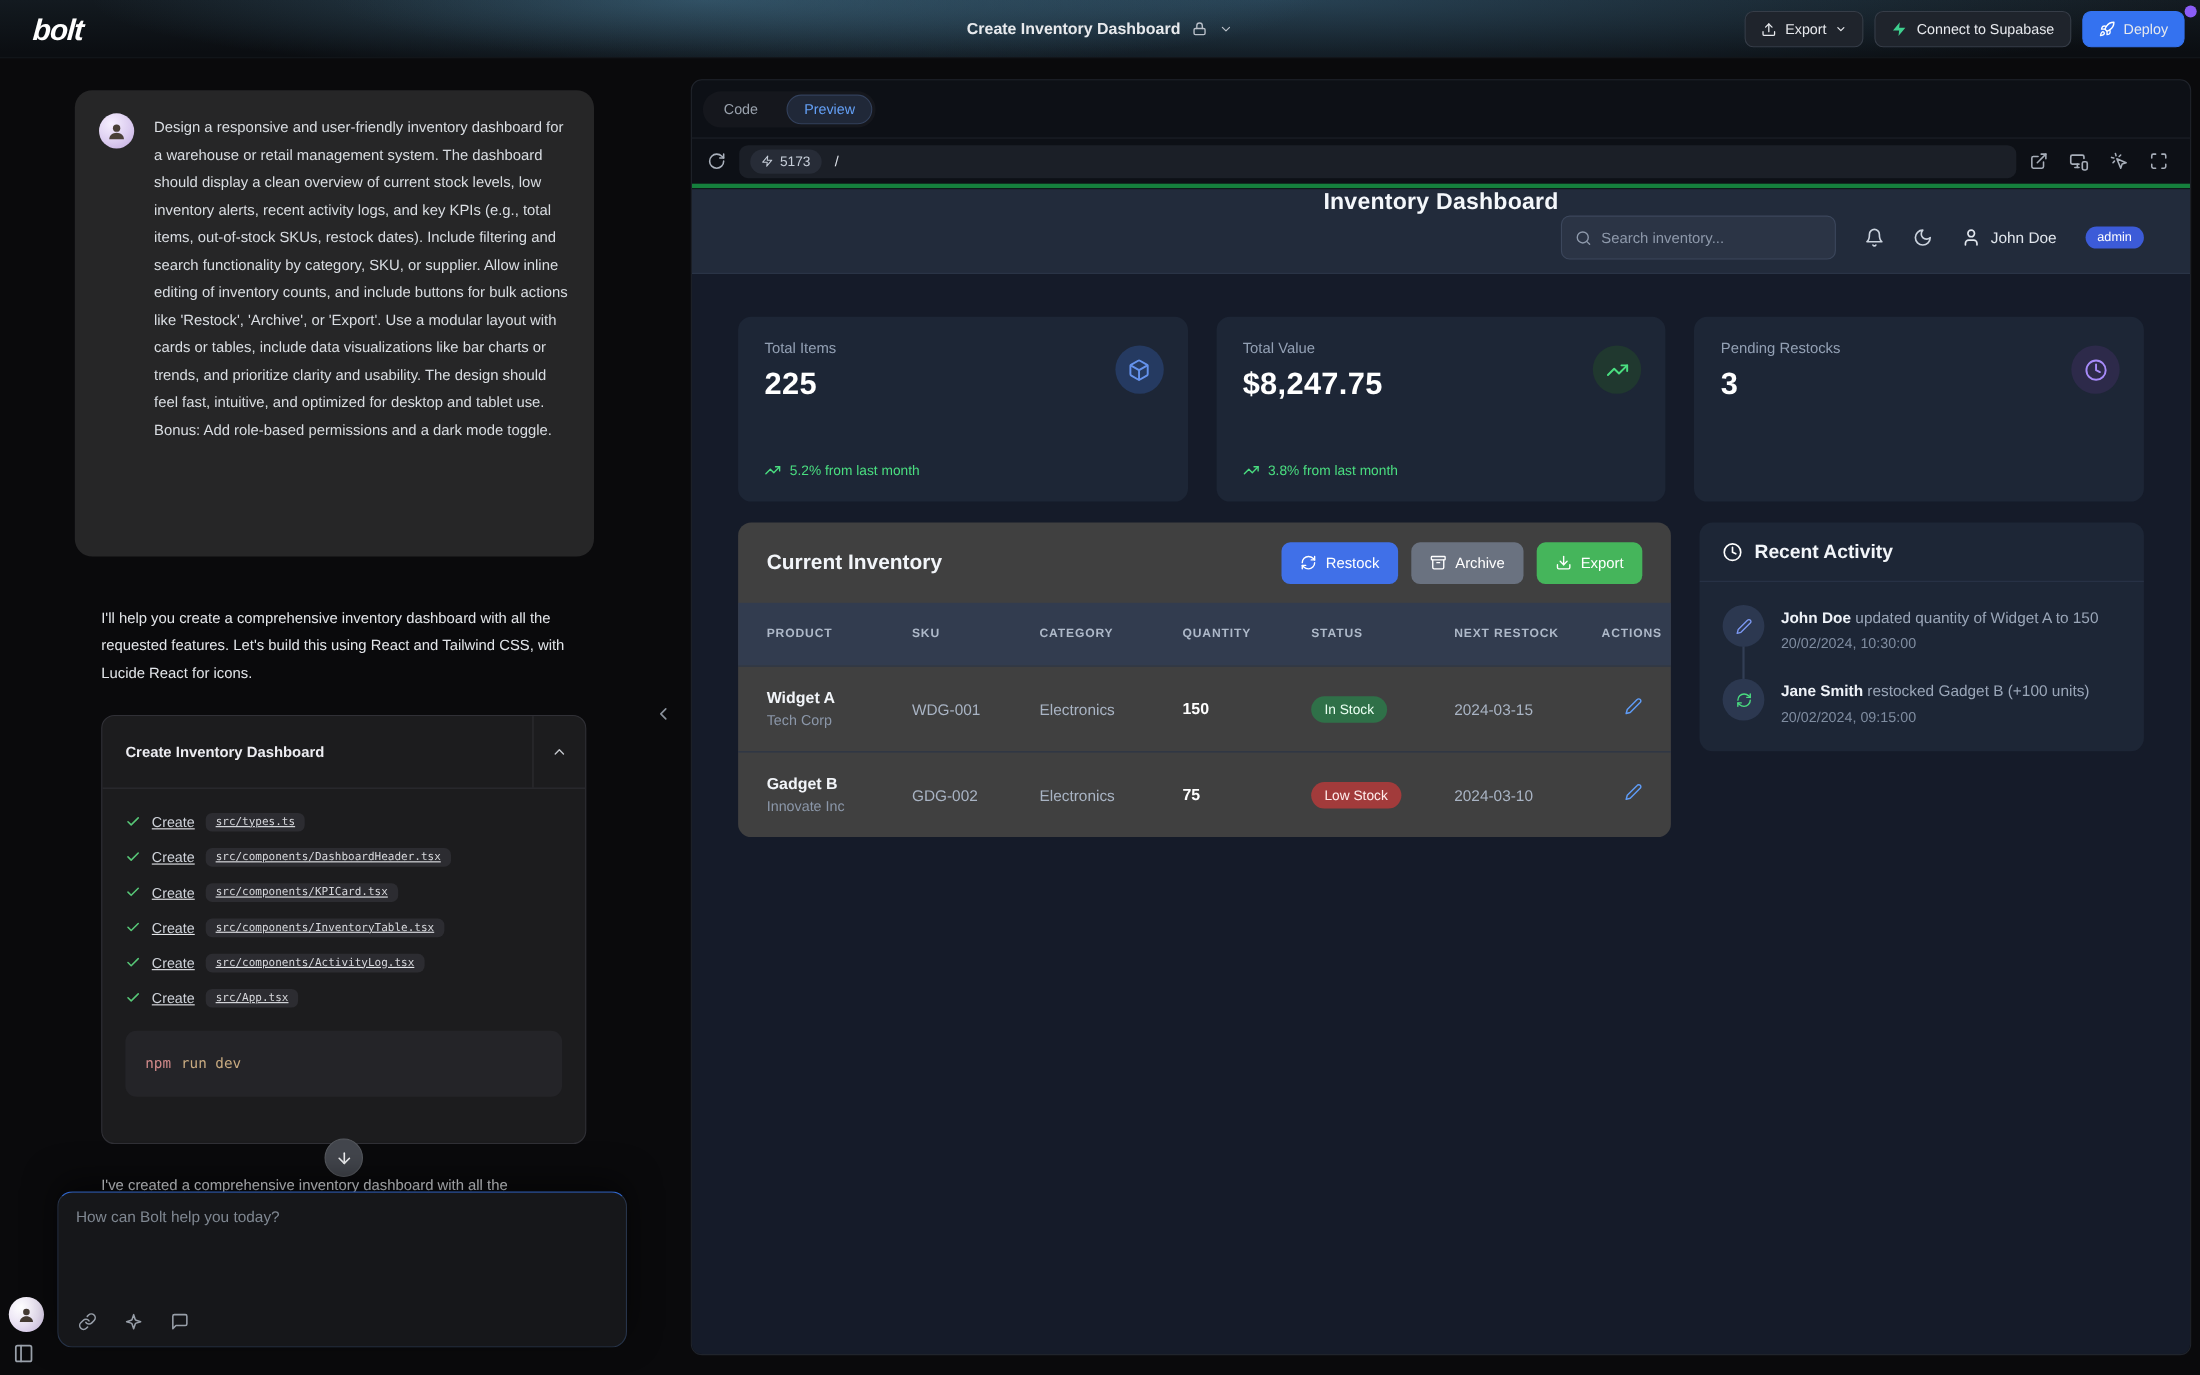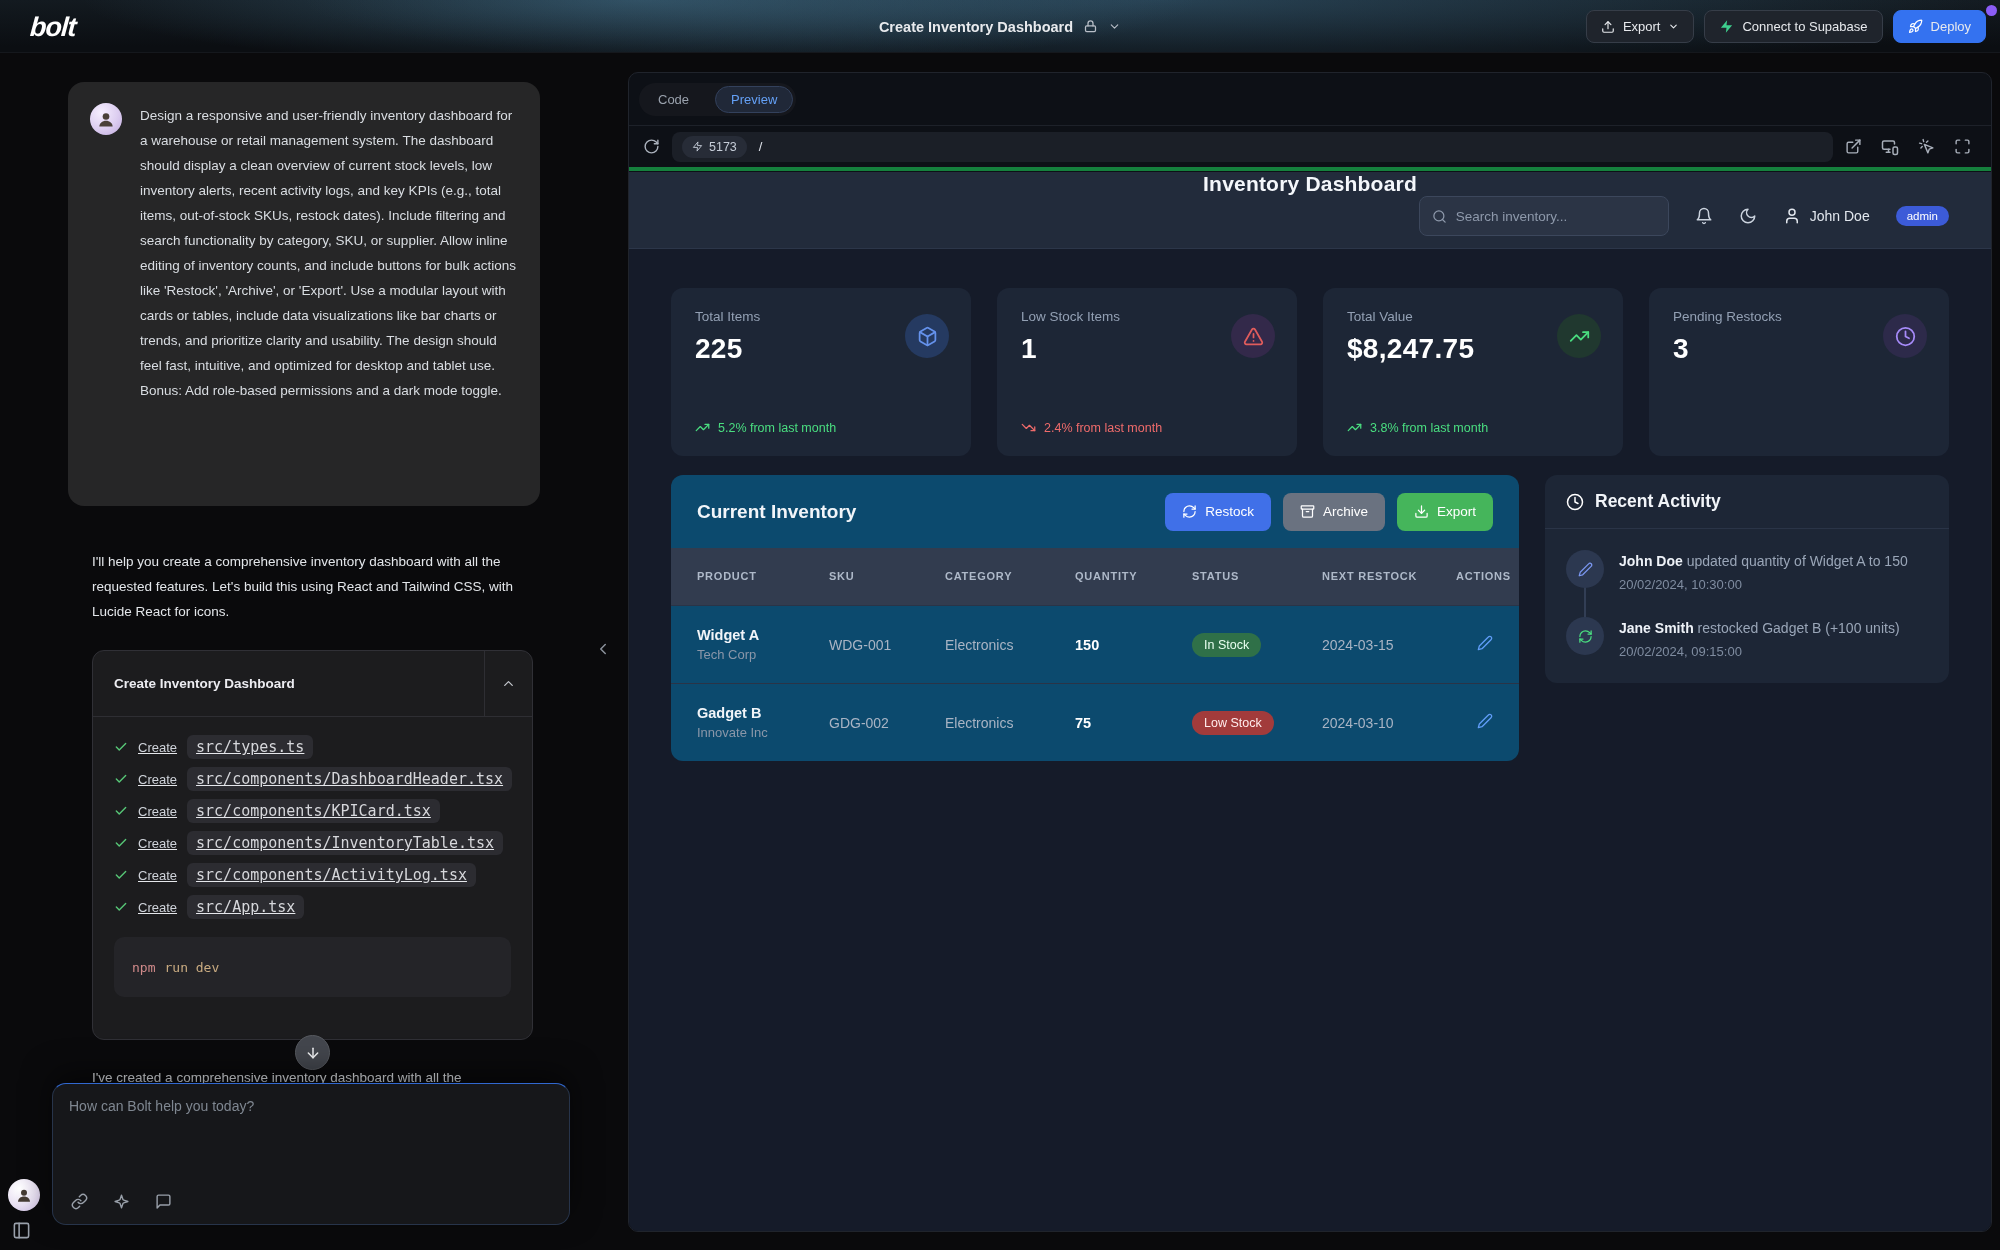--- a/index.html
+++ b/index.html
@@ -36,21 +36,21 @@
   .intro { position:absolute; left:92px; top:496px; width:452px; font-size:13.5px; line-height:25px; color:#e3e6ea; }
 
   .artifact { position:absolute; left:92px; top:597px; width:441px; height:390px; background:#1c1c1e; border:1px solid #303036; border-radius:12px; overflow:hidden; }
   .art-head { height:66px; display:flex; align-items:center; border-bottom:1px solid #2e2e33; }
   .art-title { flex:1; padding-left:21px; font-size:13.5px; font-weight:700; color:#ececf1; }
   .art-chev { width:48px; height:100%; display:flex; align-items:center; justify-content:center; border-left:1px solid #2e2e33; color:#c3c6cc; cursor:pointer; }
   .art-body { padding:14px 21px 0 21px; }
   .step { display:flex; align-items:center; gap:10px; height:32px;text-decoration:underline; }
   .step .ic { color:#57c777; }
   .step-action { font-size:13px; color:#cfd3da; }
-  .step code { font-family:"DejaVu Sans Mono", monospace; font-size:15px; color:#d6d7db; background:#2c2c31; border-radius:6px; padding:3px 9px; }
+  .step code { font-family:"DejaVu Sans Mono", monospace; font-size:10px; color:#d6d7db; background:#2c2c31; border-radius:6px; padding:3px 9px; }
   .start-label { font-size:13px; color:#4f9cf8; }
   .codeblock { margin-top:14px; height:60px; background:#242428; border-radius:10px; display:flex; align-items:center; padding:0 18px;
     font-family:"DejaVu Sans Mono", monospace; font-size:13px; }
   .cmd-bin { color:#d08a8a; margin-right:9px; }
   .cmd-args { color:#c9ab81; }
 
   .scroll-btn { position:absolute; left:295px; top:982px; width:35px; height:35px; border-radius:50%; background:#43464d;
     border:1px solid #56595f; color:#f1f2f4; display:flex; align-items:center; justify-content:center; cursor:pointer; z-index:2; }
   .followup { position:absolute; left:92px; top:1013px; width:478px; font-size:13.5px; line-height:24px; color:#e3e6ea; z-index:1; }
 
@@ -105,21 +105,21 @@
   .kpi-iconwrap { position:absolute; right:22px; top:26px; width:44px; height:44px; border-radius:50%; display:flex; align-items:center; justify-content:center; }
   .kpi-iconwrap.blue   { background:#253a61; color:#6592ec; }
   .kpi-iconwrap.red    { background:#33294a; color:#e05c5c; }
   .kpi-iconwrap.green  { background:#20382f; color:#4ade80; }
   .kpi-iconwrap.purple { background:#2d2a4a; color:#a78bfa; }
   .kpi-delta { margin-top:auto; display:flex; align-items:center; gap:8px; font-size:12.5px; }
   .kpi-delta.up { color:#4ade80; }
   .kpi-delta.down { color:#ef6b6b; }
 
   .content-row { margin-top:19px; display:flex; gap:26px; align-items:flex-start; }
-  .table-card { flex:1; background:#0c4a6e; border-radius:12px; overflow:hidden; }
+  .table-card { flex:1; background:#404040; border-radius:12px; overflow:hidden; }
   .tc-head { height:73px; display:flex; align-items:center; padding:0 26px; }
   .tc-head h2 { font-size:19px; font-weight:700; color:#f2f5f9; }
   .tc-actions { margin-left:auto; display:flex; gap:12px; }
   .act-btn { display:flex; align-items:center; gap:8px; height:38px; padding:0 17px; border:none; border-radius:8px;
     color:#fff; font-size:13.5px; font-weight:500; cursor:pointer; font-family:"Liberation Sans",sans-serif; }
   .act-btn.restock { background:#4070e8; }
   .act-btn.archive { background:#6a7280; }
   .act-btn.export  { background:#45b55b; }
   .thead { height:57px; background:#323c4f; display:grid; grid-template-columns:132px 116px 130px 117px 130px 134px 1fr;
     align-items:center; padding:0 26px; }
@@ -466,40 +466,20 @@
                 </svg>
               </span>
             <span class="kpi-delta up">
               <span>
                   <svg width="15" height="15" viewBox="0 0 24 24" fill="none" stroke="currentColor" stroke-width="2" stroke-linecap="round" stroke-linejoin="round">
                     <polyline points="22 7 13.5 15.5 8.5 10.5 2 17"></polyline>
                     <polyline points="16 7 22 7 22 13"></polyline>
                   </svg>
                 </span>
               <span>5.2% from last month</span>
-            </span>
-          </div>
-          <div class="kpi">
-            <span class="kpi-label">Low Stock Items</span>
-            <span class="kpi-value">1</span>
-            <span class="kpi-iconwrap red">
-                <svg width="21" height="21" viewBox="0 0 24 24" fill="none" stroke="currentColor" stroke-width="2" stroke-linecap="round" stroke-linejoin="round">
-                  <path d="m21.73 18-8-14a2 2 0 0 0-3.48 0l-8 14A2 2 0 0 0 4 21h16a2 2 0 0 0 1.73-3z"></path>
-                  <path d="M12 9v4"></path>
-                  <path d="M12 17h.01"></path>
-                </svg>
-              </span>
-            <span class="kpi-delta down">
-              <span>
-                  <svg width="15" height="15" viewBox="0 0 24 24" fill="none" stroke="currentColor" stroke-width="2" stroke-linecap="round" stroke-linejoin="round">
-                    <polyline points="22 17 13.5 8.5 8.5 13.5 2 7"></polyline>
-                    <polyline points="16 17 22 17 22 11"></polyline>
-                  </svg>
-                </span>
-              <span>2.4% from last month</span>
             </span>
           </div>
           <div class="kpi">
             <span class="kpi-label">Total Value</span>
             <span class="kpi-value">$8,247.75</span>
             <span class="kpi-iconwrap green">
                 <svg width="21" height="21" viewBox="0 0 24 24" fill="none" stroke="currentColor" stroke-width="2" stroke-linecap="round" stroke-linejoin="round">
                   <polyline points="22 7 13.5 15.5 8.5 10.5 2 17"></polyline>
                   <polyline points="16 7 22 7 22 13"></polyline>
                 </svg>

